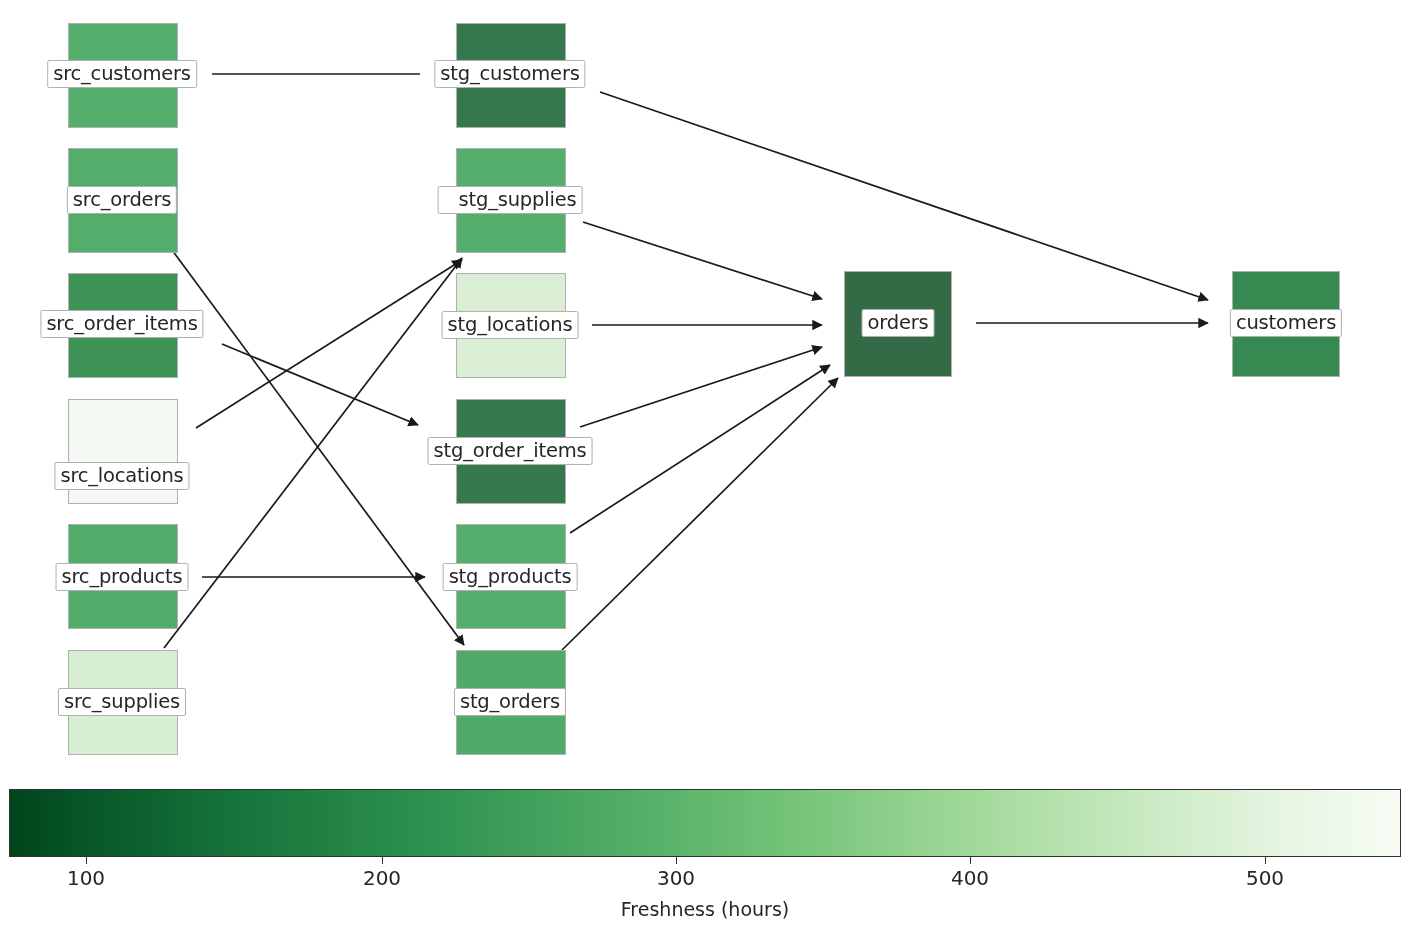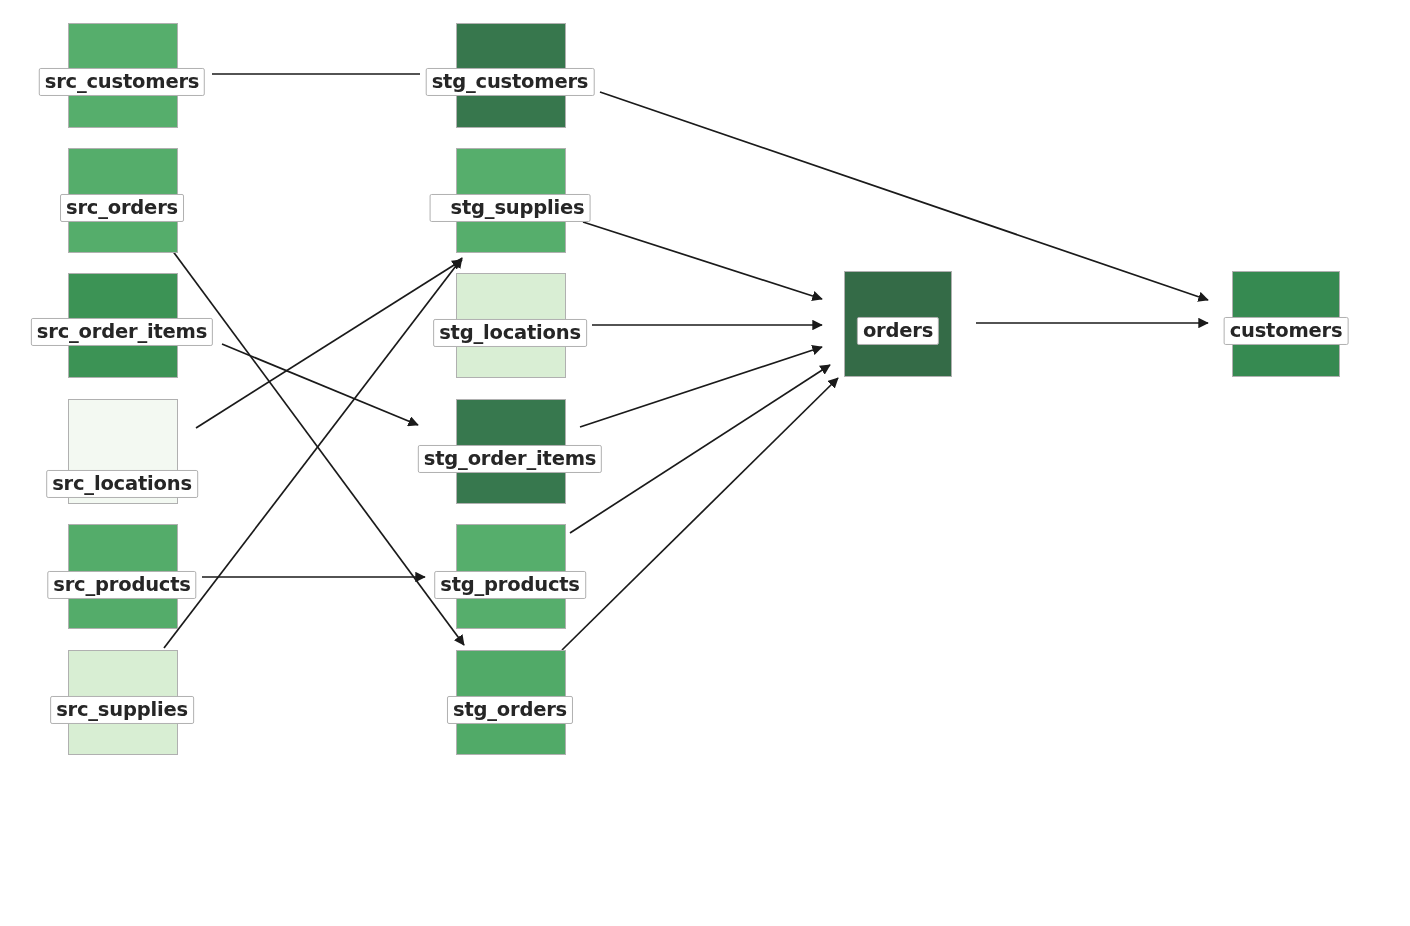--- a/index.html
+++ b/index.html
@@ -40,26 +40,25 @@
     border: 1px solid #b0b0b0;
   }
   .node-label {
     position: absolute;
     transform: translate(-50%, -50%);
     background: #ffffff;
     border: 1px solid #b0b0b0;
     border-radius: 2px;
     padding: 2px 5px 3px 5px;
     font-size: 19.5px;
-    font-weight: bold;
+    font-weight: normal;
     color: #262626;
     white-space: nowrap;
     letter-spacing: -0.2px;
     line-height: 1.08;
-    margin-top: 8px;
   }
 
   
   #colorbar-wrap {
     position: absolute;
     left: 0;
     top: 780px;
     width: 1410px;
     height: 146px;
   }
@@ -181,14 +180,31 @@
     <div class="node-label" style="left:510px; top:325px;">stg_locations</div>
     <div class="node-label" style="left:510px; top:451px;">stg_order_items</div>
     <div class="node-label" style="left:510px; top:577px;">stg_products</div>
     <div class="node-label" style="left:510px; top:702px;">stg_orders</div>
 
     <div class="node-label" style="left:898px; top:323px;">orders</div>
     <div class="node-label" style="left:1286px; top:323px;">customers</div>
 
   </div>
 
+  <div id="colorbar-wrap">
+    <div id="colorbar"></div>
+
+    <div class="cb-tick" style="left:86px;"></div>
+    <div class="cb-tick" style="left:382px;"></div>
+    <div class="cb-tick" style="left:676px;"></div>
+    <div class="cb-tick" style="left:970px;"></div>
+    <div class="cb-tick" style="left:1265px;"></div>
+
+    <div class="cb-ticklabel" style="left:86px;">100</div>
+    <div class="cb-ticklabel" style="left:382px;">200</div>
+    <div class="cb-ticklabel" style="left:676px;">300</div>
+    <div class="cb-ticklabel" style="left:970px;">400</div>
+    <div class="cb-ticklabel" style="left:1265px;">500</div>
+
+    <div id="cb-title">Freshness (hours)</div>
+  </div>
 
 </div>
 
 </body></html>

